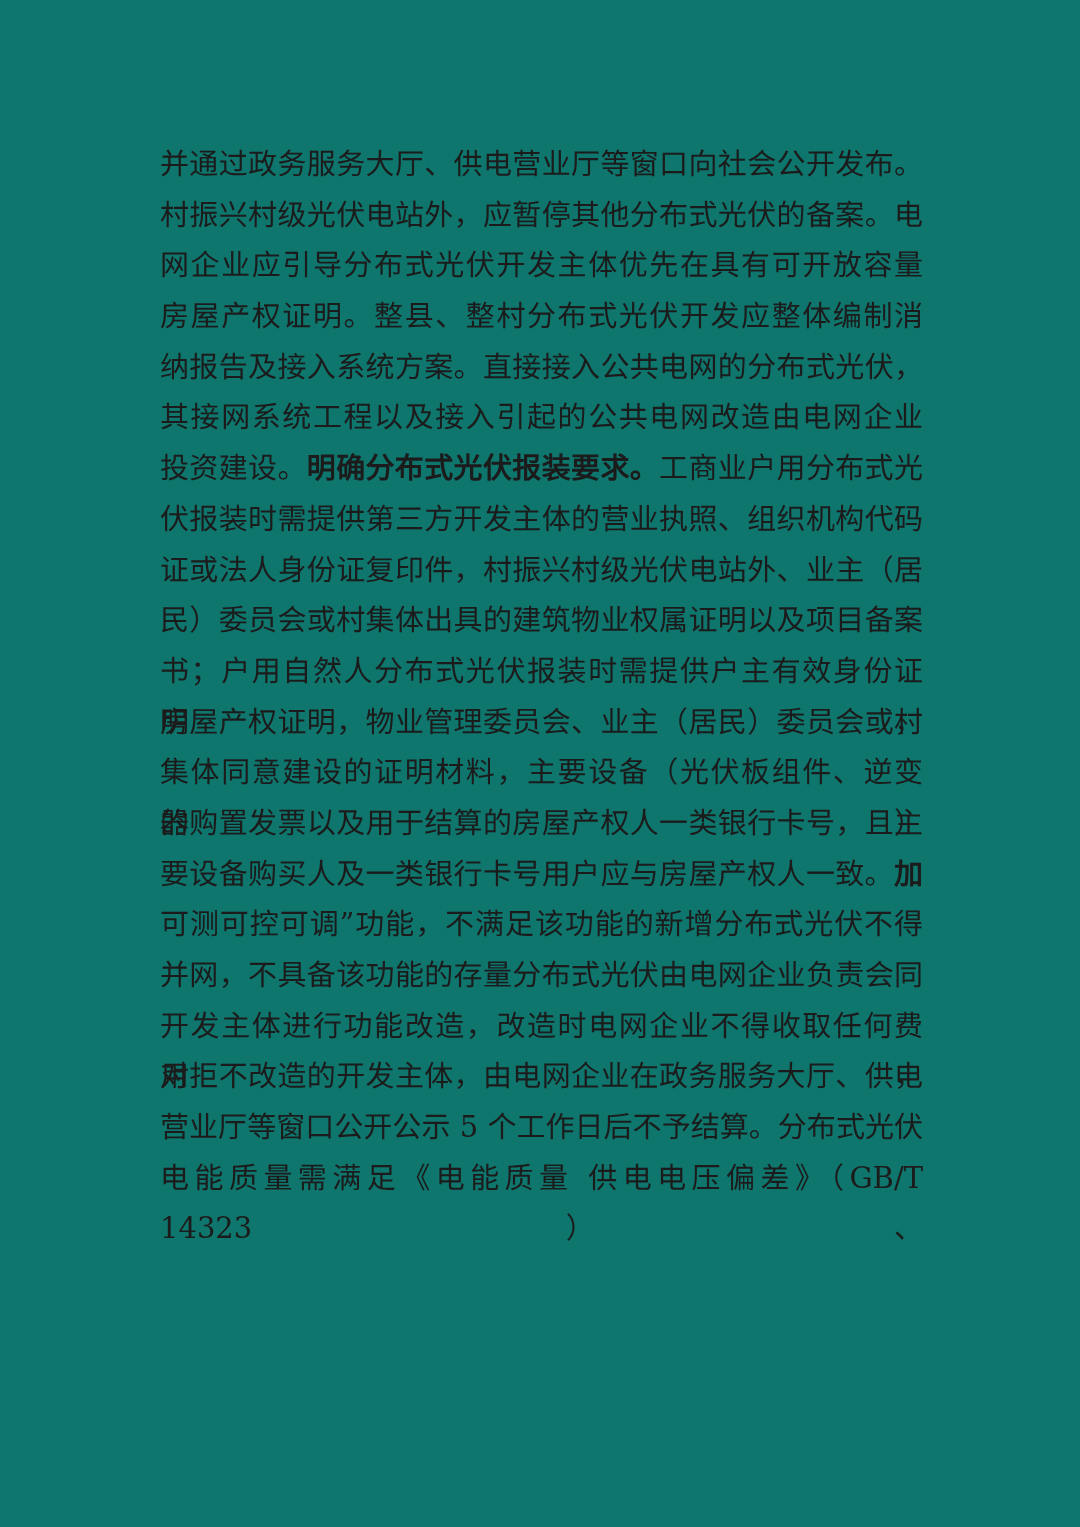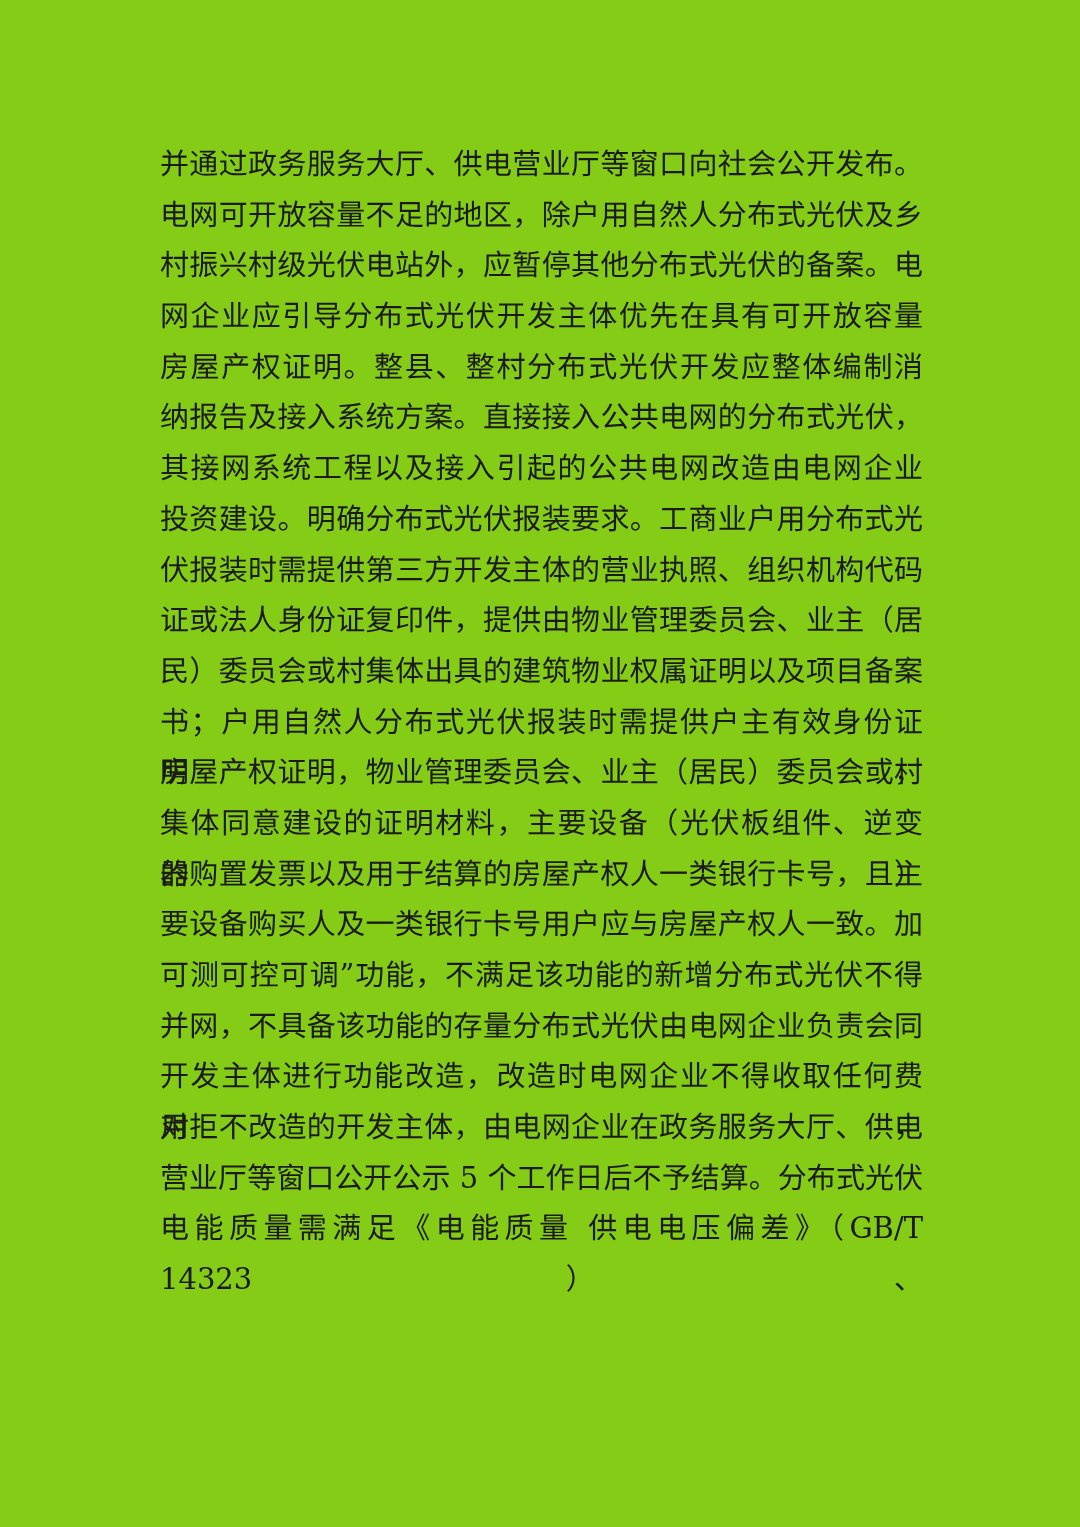--- a/index.html
+++ b/index.html
@@ -5,21 +5,21 @@
   html, body {
     margin: 0;
     padding: 0;
     background: #ffffff;
   }
   .page {
     position: relative;
     box-sizing: border-box;
     width: 1080px;
     height: 1527px;
-    background: #84cc16;
+    background: #0f766e;
     overflow: hidden;
   }
   .body-text {
     position: absolute;
     left: 160px;
     top: 139px;
     width: 763px;
     font-family: "DejaVu Serif", "Liberation Serif", serif;
     font-size: 29px;
     line-height: 50.7px;
@@ -29,38 +29,37 @@
     text-align: justify;
     text-align-last: justify;
     height: 50.7px;
     overflow: visible;
   }
   .seg {
     font-weight: normal;
   }
   .seg.bold {
     font-family: "DejaVu Sans", "Liberation Sans", sans-serif;
-    font-weight: 400;
+    font-weight: 700;
   }
 </style>
 </head>
 <body>
 
 <div class="page">
   <div class="body-text" style="color: rgb(27, 27, 27);">
       <div class="text-line"><span class="seg">并通过政务服务大厅、供电营业厅等窗口向社会公开发布。</span></div>
-      <div class="text-line"><span class="seg">电网可开放容量不足的地区，除户用自然人分布式光伏及乡</span></div>
       <div class="text-line"><span class="seg">村振兴村级光伏电站外，应暂停其他分布式光伏的备案。电</span></div>
       <div class="text-line"><span class="seg">网企业应引导分布式光伏开发主体优先在具有可开放容量</span></div>
       <div class="text-line"><span class="seg">房屋产权证明。整县、整村分布式光伏开发应整体编制消</span></div>
       <div class="text-line"><span class="seg">纳报告及接入系统方案。直接接入公共电网的分布式光伏，</span></div>
       <div class="text-line"><span class="seg">其接网系统工程以及接入引起的公共电网改造由电网企业</span></div>
       <div class="text-line"><span class="seg">投资建设。</span><span class="seg bold">明确分布式光伏报装要求。</span><span class="seg">工商业户用分布式光</span></div>
       <div class="text-line"><span class="seg">伏报装时需提供第三方开发主体的营业执照、组织机构代码</span></div>
-      <div class="text-line"><span class="seg">证或法人身份证复印件，提供由物业管理委员会、业主（居</span></div>
+      <div class="text-line"><span class="seg">证或法人身份证复印件，村振兴村级光伏电站外、业主（居</span></div>
       <div class="text-line"><span class="seg">民）委员会或村集体出具的建筑物业权属证明以及项目备案</span></div>
       <div class="text-line"><span class="seg">书；户用自然人分布式光伏报装时需提供户主有效身份证明，</span></div>
       <div class="text-line"><span class="seg">房屋产权证明，物业管理委员会、业主（居民）委员会或村</span></div>
       <div class="text-line"><span class="seg">集体同意建设的证明材料，主要设备（光伏板组件、逆变器）</span></div>
       <div class="text-line"><span class="seg">的购置发票以及用于结算的房屋产权人一类银行卡号，且主</span></div>
       <div class="text-line"><span class="seg">要设备购买人及一类银行卡号用户应与房屋产权人一致。</span><span class="seg bold">加</span></div>
       <div class="text-line"><span class="seg">可测可控可调”功能，不满足该功能的新增分布式光伏不得</span></div>
       <div class="text-line"><span class="seg">并网，不具备该功能的存量分布式光伏由电网企业负责会同</span></div>
       <div class="text-line"><span class="seg">开发主体进行功能改造，改造时电网企业不得收取任何费用，</span></div>
       <div class="text-line"><span class="seg">对拒不改造的开发主体，由电网企业在政务服务大厅、供电</span></div>

